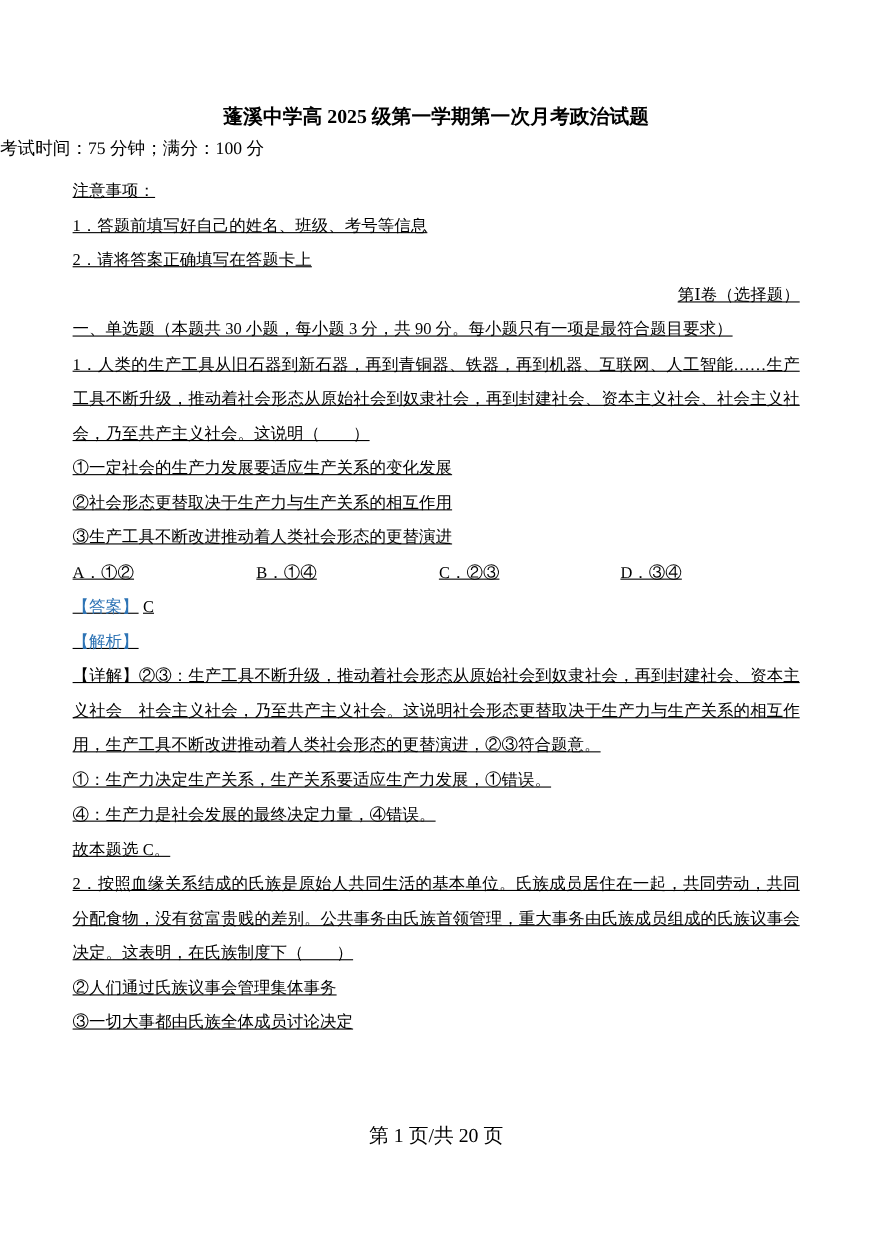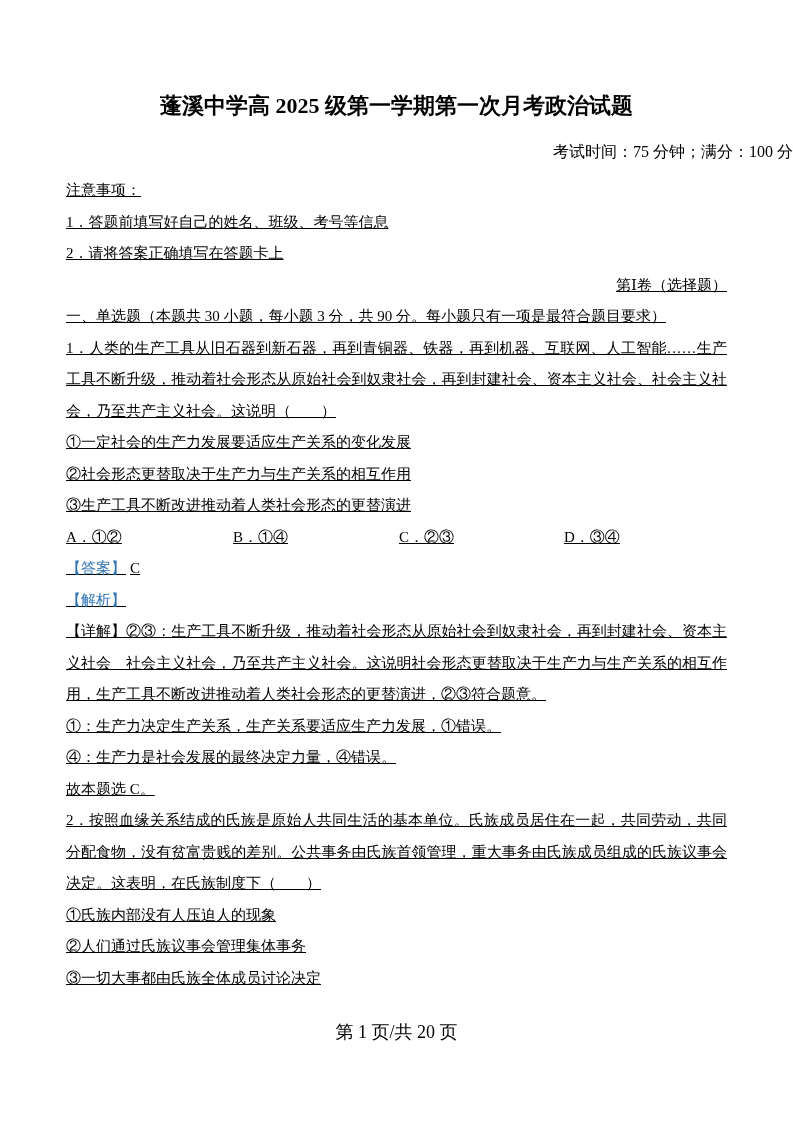--- a/index.html
+++ b/index.html
@@ -10,27 +10,27 @@
     height: 1122px;
     margin: 0 auto;
     background: #FFFFFF;
     color: #000000;
     font-family: "Liberation Serif", "DejaVu Serif", serif;
     overflow: hidden;
   }
   .doc-title {
     padding-top: 91px;
     text-align: center;
-    font-size: 22px;
+    font-size: 18px;
     font-weight: 700;
     line-height: 30px;
   }
   .doc-subtitle {
-    margin-top: 20px;
-    text-align: right;
+    margin-top: 4px;
+    text-align: left;
     font-size: 16px;
     line-height: 22px;
   }
   .content {
     margin: 12px 66px 0 66px;
     font-size: 15px;
     line-height: 31.5px;
     text-decoration: underline;
   }
   .content p { margin: 0; }
@@ -85,21 +85,20 @@
     <p><span class="label-blue">【答案】</span><span class="answer-value">C</span></p>
 
     <p class="label-blue">【解析】</p>
 
     <p class="justify">【详解】②③：生产工具不断升级，推动着社会形态从原始社会到奴隶社会，再到封建社会、资本主义社会　社会主义社会，乃至共产主义社会。这说明社会形态更替取决于生产力与生产关系的相互作用，生产工具不断改进推动着人类社会形态的更替演进，②③符合题意。</p>
     <p>①：生产力决定生产关系，生产关系要适应生产力发展，①错误。</p>
     <p>④：生产力是社会发展的最终决定力量，④错误。</p>
     <p>故本题选 C。</p>
 
     <p class="justify">2．按照血缘关系结成的氏族是原始人共同生活的基本单位。氏族成员居住在一起，共同劳动，共同分配食物，没有贫富贵贱的差别。公共事务由氏族首领管理，重大事务由氏族成员组成的氏族议事会决定。这表明，在氏族制度下（　　）</p>
-    <p>①氏族内部没有人压迫人的现象</p>
     <p>②人们通过氏族议事会管理集体事务</p>
     <p>③一切大事都由氏族全体成员讨论决定</p>
 
   </div>
 
   <div class="footer">第 1 页/共 20 页</div>
 
 </div>
 
 </body></html>

